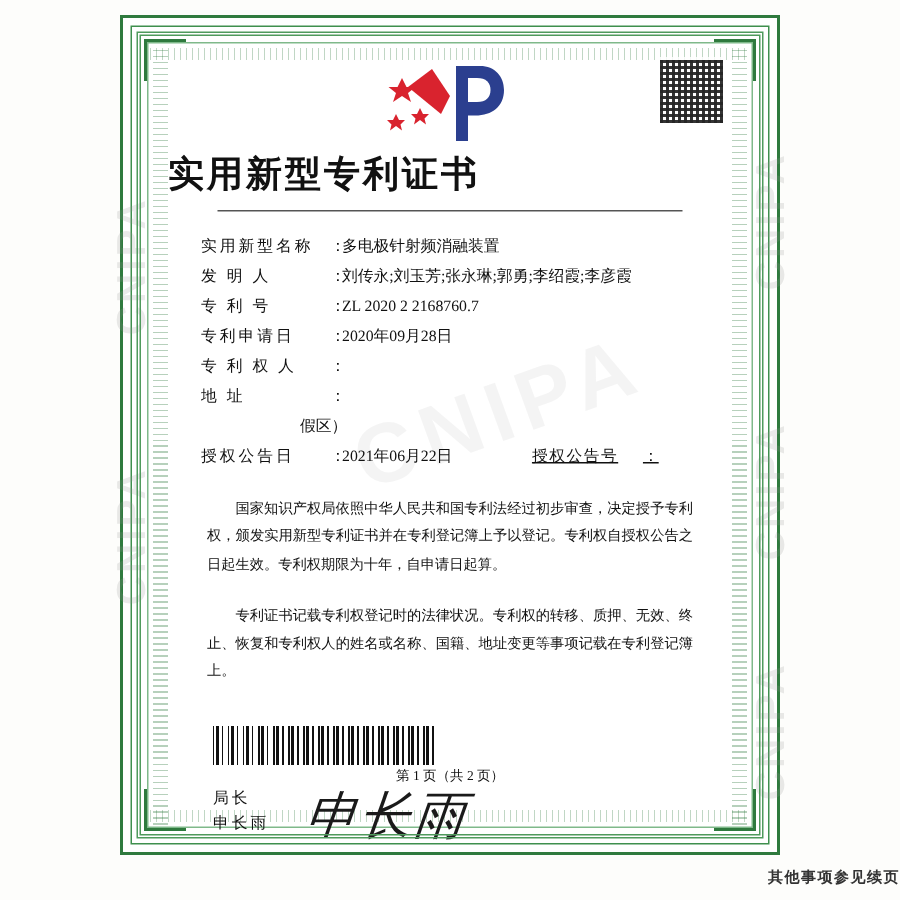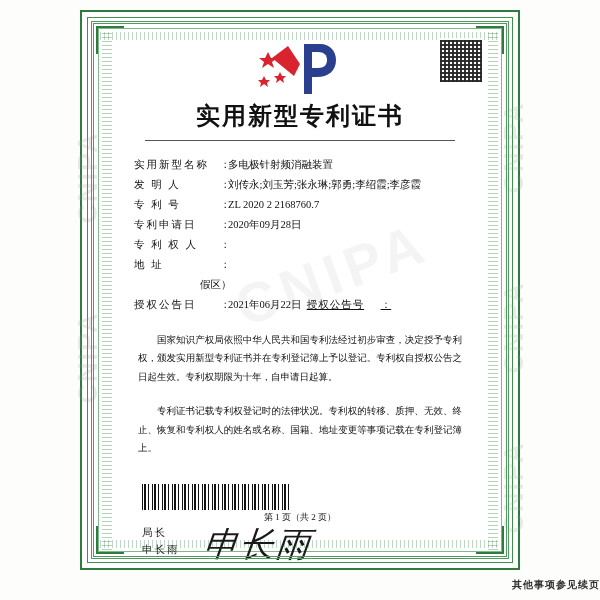--- a/index.html
+++ b/index.html
@@ -98,21 +98,21 @@
     margin-top:2px;
     height:56px;
     position:relative;
   }
   .logo{
     display:inline-block;position:relative;
     width:92px;height:54px;
   }
   .logo svg{display:block;}
   .title{
-    text-align:center;
+    text-align:left;
     font-size:24px;
     font-weight:bold;
     letter-spacing:2px;
     color:#111;
     margin-top:2px;
     font-family:"Liberation Serif", serif;
   }
   .title-rule{
     width:310px;height:1px;background:#555;
     margin:8px auto 0 auto;
@@ -124,21 +124,21 @@
     line-height:1.9;
   }
   .frow{display:flex;align-items:flex-start;}
   .flabel{
     width:86px;flex:0 0 86px;
     letter-spacing:2px;
     white-space:nowrap;
   }
   .fcolon{width:8px;flex:0 0 8px;}
   .fval{flex:1 1 auto;}
-  .two-col{display:flex;}
+  .two-col{display:flex;gap:48px;}
   .two-col .c1{flex:0 0 52%;display:flex;}
   .two-col .c2{flex:1 1 auto;display:flex;text-decoration:underline;}
   .two-col .lab{width:86px;flex:0 0 86px;letter-spacing:2px;white-space:nowrap;}
   .two-col .lab2{width:74px;flex:0 0 74px;letter-spacing:1px;white-space:nowrap;}
   .addr-cont{margin-left:66px;font-family:Liberation Serif, serif;}
 
   .para{
     margin:16px 26px 0 26px;
     font-size:9.5px;
     line-height:1.95;

